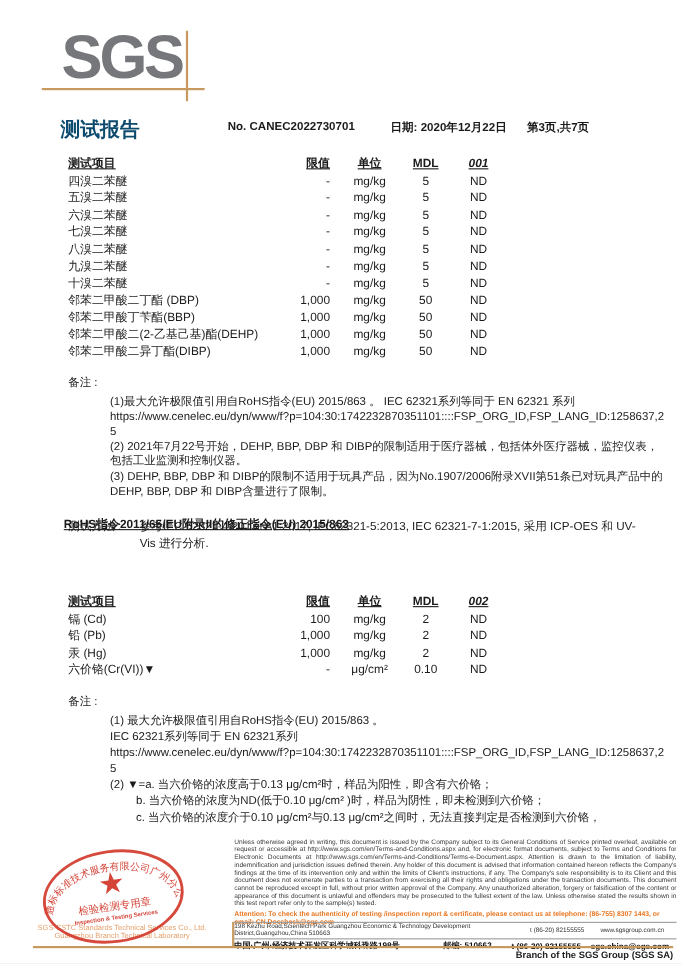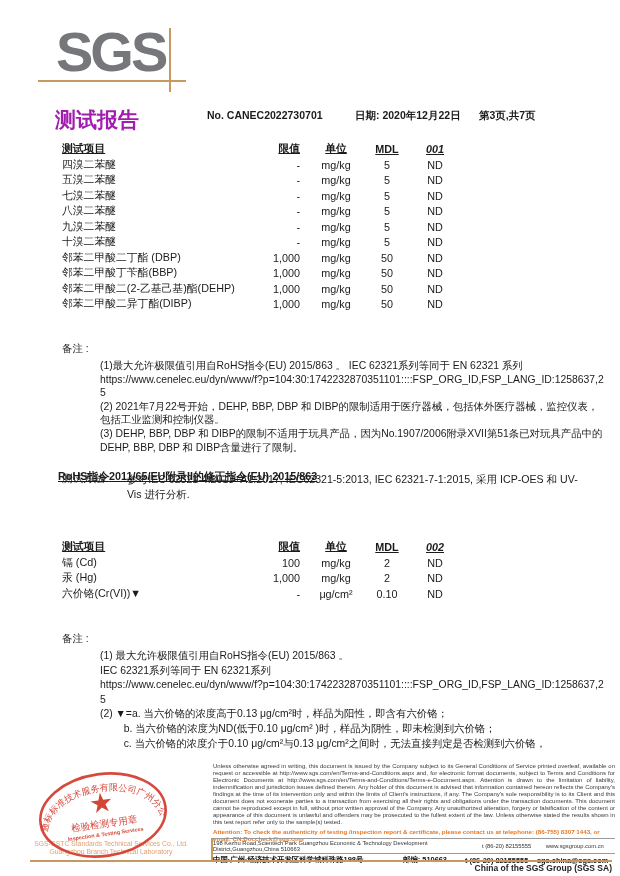--- a/index.html
+++ b/index.html
@@ -9,21 +9,21 @@
           color:#1b1b1b; overflow:hidden; }
 
   
   .logo-text { position:absolute; left:56px; top:22px; font-size:56px; font-weight:bold;
                color:#76777a; letter-spacing:-3px; line-height:60px; }
   .logo-hline { position:absolute; left:38px; top:80px; width:148px; height:2px; background:#c8995f; }
   .logo-vline { position:absolute; left:169px; top:28px; width:2px; height:64px; background:#c8995f; }
 
   
   .title-row { position:absolute; left:55px; top:106px; right:20px; height:20px; }
-  .doc-title { position:absolute; left:0; top:0; font-size:21px; font-weight:bold; color:#a21caf; }
+  .doc-title { position:absolute; left:0; top:0; font-size:18px; font-weight:bold; color:#0c4a6e; }
   .report-no { position:absolute; left:152px; top:3px; font-size:10.5px; font-weight:bold; }
   .doc-date  { position:absolute; left:300px; top:3px; font-size:10.5px; font-weight:bold; }
   .page-info { position:absolute; left:424px; top:3px; font-size:10.5px; font-weight:bold; }
 
   
   table.data-table { position:absolute; left:55px; border-collapse:collapse; font-size:10.8px; color:#1b1b1b; }
   #table1 { top:140px; }
   #table2 { top:538px; }
   .data-table th, .data-table td { font-weight:normal; padding:0; height:15.5px; vertical-align:middle; }
   .data-table th { font-weight:bold; height:17px; }
@@ -112,20 +112,27 @@
           <td class="c-result">ND</td>
         </tr>
         <tr>
           <td class="c-item">五溴二苯醚</td>
           <td class="c-limit">-</td>
           <td class="c-unit">mg/kg</td>
           <td class="c-mdl">5</td>
           <td class="c-result">ND</td>
         </tr>
         <tr>
+          <td class="c-item">六溴二苯醚</td>
+          <td class="c-limit">-</td>
+          <td class="c-unit">mg/kg</td>
+          <td class="c-mdl">5</td>
+          <td class="c-result">ND</td>
+        </tr>
+        <tr>
           <td class="c-item">七溴二苯醚</td>
           <td class="c-limit">-</td>
           <td class="c-unit">mg/kg</td>
           <td class="c-mdl">5</td>
           <td class="c-result">ND</td>
         </tr>
         <tr>
           <td class="c-item">八溴二苯醚</td>
           <td class="c-limit">-</td>
           <td class="c-unit">mg/kg</td>
@@ -213,20 +220,27 @@
     </thead>
     <tbody>
         <tr>
           <td class="c-item">镉 (Cd)</td>
           <td class="c-limit">100</td>
           <td class="c-unit">mg/kg</td>
           <td class="c-mdl">2</td>
           <td class="c-result">ND</td>
         </tr>
         <tr>
+          <td class="c-item">铅 (Pb)</td>
+          <td class="c-limit">1,000</td>
+          <td class="c-unit">mg/kg</td>
+          <td class="c-mdl">2</td>
+          <td class="c-result">ND</td>
+        </tr>
+        <tr>
           <td class="c-item">汞 (Hg)</td>
           <td class="c-limit">1,000</td>
           <td class="c-unit">mg/kg</td>
           <td class="c-mdl">2</td>
           <td class="c-result">ND</td>
         </tr>
         <tr>
           <td class="c-item">六价铬(Cr(VI))▼</td>
           <td class="c-limit">-</td>
           <td class="c-unit">μg/cm²</td>
@@ -278,15 +292,15 @@
     <path id="stamp-arc" d="M 13,56 A 57,35 0 1 1 127,56" fill="none"></path>
     <text font-size="9" fill="#d23b2e" opacity="0.95">
       <textPath href="#stamp-arc" startOffset="1%">通标标准技术服务有限公司广州分公司</textPath>
     </text>
     <text x="70" y="42" font-size="27" fill="#d23b2e" text-anchor="middle" opacity="0.95">★</text>
     <text x="70" y="57" font-size="9.5" fill="#d23b2e" text-anchor="middle" opacity="0.95">检验检测专用章</text>
     <text x="70" y="66" font-size="5.4" font-weight="bold" fill="#d23b2e" text-anchor="middle" opacity="0.95">Inspection &amp; Testing Services</text>
   </svg>
 
   <div class="footer-bottomline"></div>
-  <div class="member-line">China of the SGS Group (SGS SA)</div>
+  <div class="member-line">Branch of the SGS Group (SGS SA)</div>
 
 </div>
 
 </body></html>

